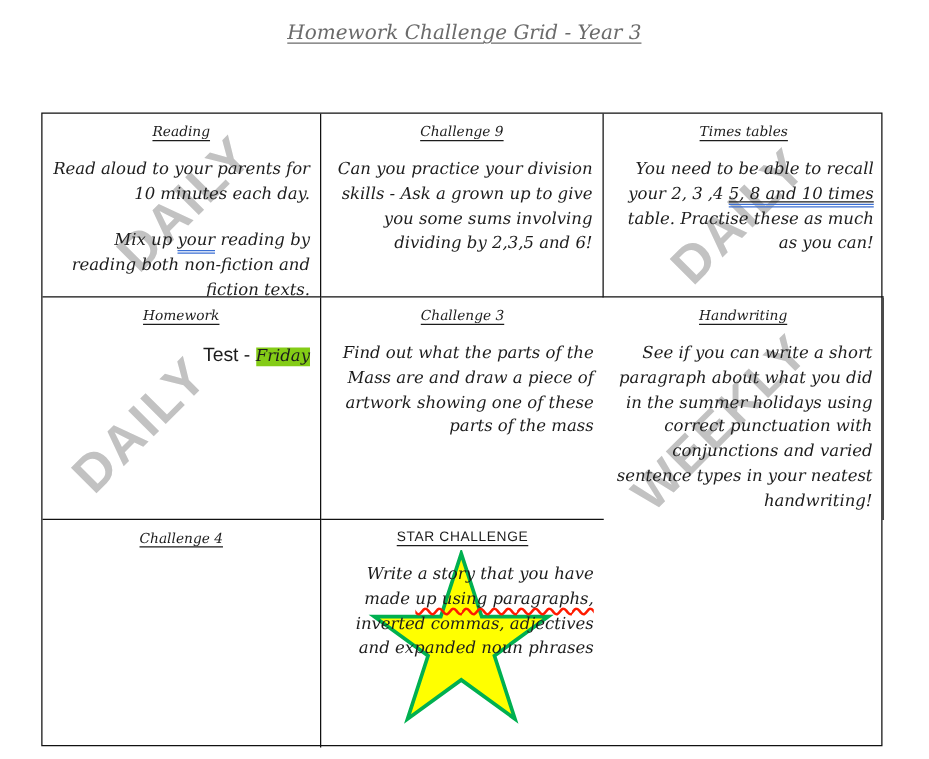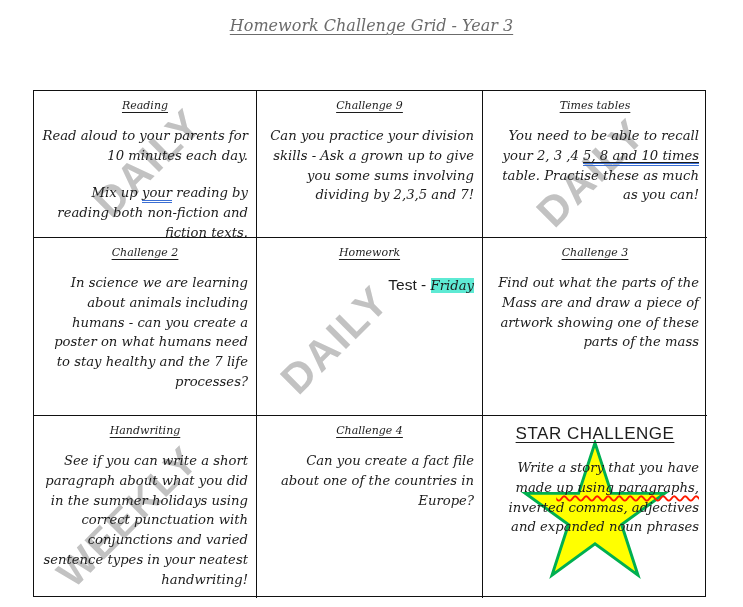--- a/index.html
+++ b/index.html
@@ -35,21 +35,21 @@
     text-align: center;
     overflow: hidden;
   }
   .cell.col3 { border-right: none; }
   .cell.row3 { border-bottom: none; }
 
   .cell-title {
     font-size: 11px; text-decoration: underline; text-underline-offset: 3px;
     margin-bottom: 14px; position: relative; z-index: 2;
   }
-  .cell-title.print { font-size: 17px; letter-spacing: 0.5px; }
+  .cell-title.print { font-size: 11px; letter-spacing: 0.5px; }
   .cell-body {
     font-size: 13.2px; line-height: 1.5; position: relative; z-index: 2;
   }
   .cell-body p { margin-bottom: 1.35em; text-align: right; }
   .cell-body p:last-child { margin-bottom: 0; }
 
   .watermark {
     position: absolute; z-index: 1;
     font-family: "Liberation Sans", sans-serif;
     font-weight: bold; font-size: 42px; letter-spacing: 2px;
@@ -68,21 +68,21 @@
     text-decoration: underline; text-decoration-color: #1c1c1c;
     text-underline-offset: 2px;
   }
   .spell-wavy {
     text-decoration-line: underline;
     text-decoration-style: wavy;
     text-decoration-color: #ff1a00;
     text-decoration-thickness: 1.5px;
     text-underline-offset: 3px;
   }
-  .hl-yellow { background: #5eead4; }
+  .hl-yellow { background: #84cc16; }
 
   .caps-seq { font-size: 15.5px; }
   .test-line { margin-top: 0.4em; }
 
   .star-wrap {
     position: absolute; z-index: 0;
     left: 33px; top: 24px; width: 158px; height: 148px;
   }
 </style>
 </head>
@@ -99,38 +99,32 @@
     <div class="cell-title hand">Reading</div>
     <div class="cell-body hand">
       <p>Read aloud to your parents for 10 minutes each day.</p>
       <p><span>Mix up </span><span class="grammar-dbl">your</span><span> reading by reading both non-fiction and fiction texts.</span></p>
     </div>
   </div>
 
   <div class="cell">
     <div class="cell-title hand">Challenge 9</div>
     <div class="cell-body hand">
-      <p>Can you practice your division skills -  Ask a grown up to give you some sums involving dividing by 2,3,5 and 7!</p>
+      <p>Can you practice your division skills -  Ask a grown up to give you some sums involving dividing by 2,3,5 and 6!</p>
     </div>
   </div>
 
   <div class="cell col3">
     <span class="watermark wm-times">DAILY</span>
     <div class="cell-title hand">Times tables</div>
     <div class="cell-body hand">
       <p><span>You need to be able to recall your 2, 3 ,4 </span><span class="black-underline grammar-dbl">5, 8 and 10 times</span><span> table. Practise these as much as you can!</span></p>
     </div>
   </div>
 
-  <div class="cell">
-    <div class="cell-title hand">Challenge 2</div>
-    <div class="cell-body hand">
-      <p>In science we are learning about animals including humans - can you create a poster on what humans need to stay healthy and the 7 life processes?</p>
-    </div>
-  </div>
 
   <div class="cell">
     <span class="watermark wm-spellings">DAILY</span>
     <div class="cell-title hand">Homework</div>
     <div class="cell-body hand">
       <p class="test-line"><span class="print caps-seq">Test - </span><span class="hl-yellow">Friday</span></p>
     </div>
   </div>
 
   <div class="cell col3">
@@ -144,21 +138,20 @@
     <span class="watermark wm-handwriting">WEEKLY</span>
     <div class="cell-title hand">Handwriting</div>
     <div class="cell-body hand">
       <p>See if you can write a short paragraph about what you did in the summer holidays using correct punctuation with conjunctions and varied sentence types in your neatest handwriting!</p>
     </div>
   </div>
 
   <div class="cell row3">
     <div class="cell-title hand">Challenge 4</div>
     <div class="cell-body hand">
-      <p>Can you create a fact file about one of the countries in Europe?</p>
     </div>
   </div>
 
   <div class="cell col3 row3">
     <div class="star-wrap">
       <svg width="158" height="148" viewBox="0 0 160 148">
         <polygon points="80,2 96.6,53.1 150.4,53.1 106.9,84.7 123.5,135.9 80,104.3 36.5,135.9 53.1,84.7 9.6,53.1 63.4,53.1" fill="#ffff00" stroke="#00b050" stroke-width="3" stroke-linejoin="miter"></polygon>
       </svg>
     </div>
     <div class="cell-title print">STAR CHALLENGE</div>

